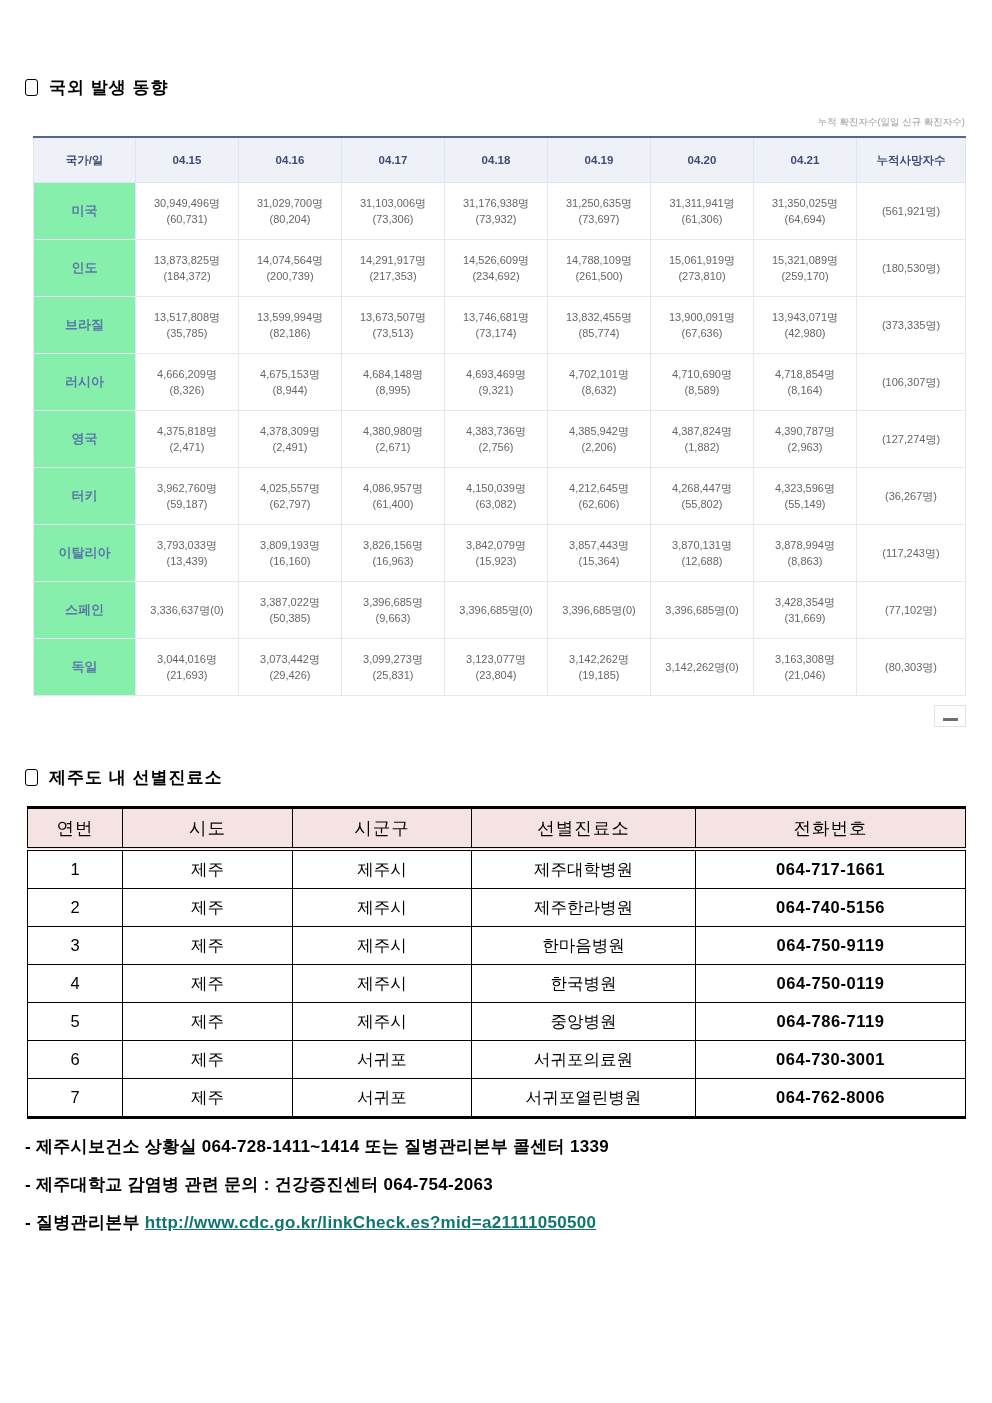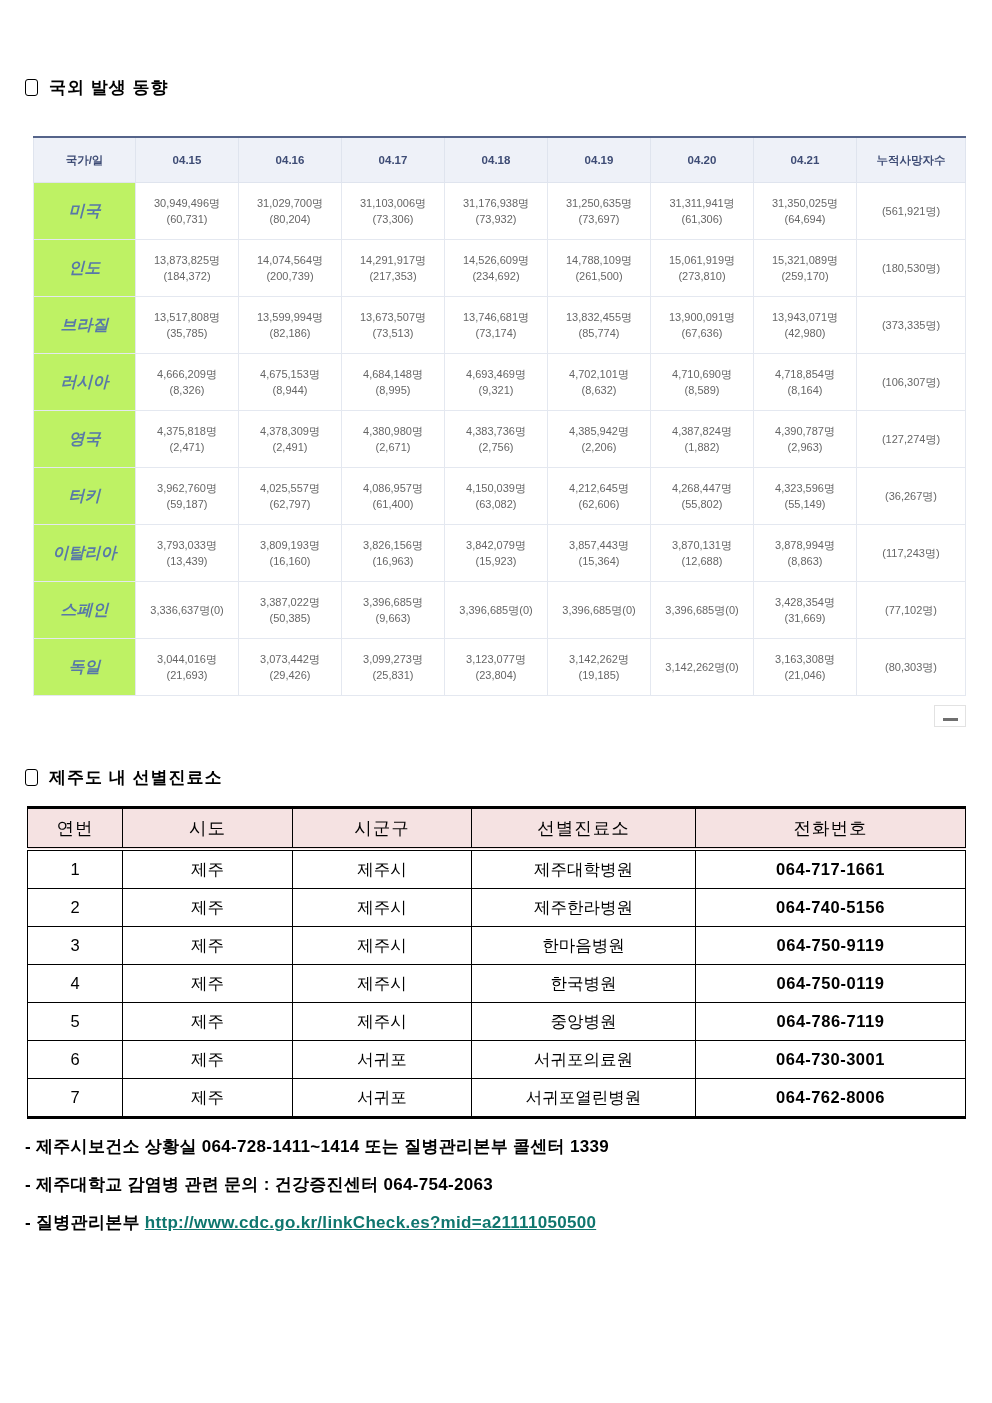--- a/index.html
+++ b/index.html
@@ -38,21 +38,21 @@
     font-size:11.5px;font-weight:bold;
     border:1px solid #dfe4ee;border-top:2px solid #55648a;
     text-align:center;vertical-align:middle;
   }
   .t1 tbody td{
     height:54px;font-size:11px;color:#666;
     border:1px solid #e4e8f0;text-align:center;vertical-align:middle;
     white-space:pre-line;line-height:16px;background:#fff;
   }
   .t1 tbody td.country{
-    background:#bef264;color:#5878a8;font-weight:bold;font-size:16px;font-style:italic;
+    background:#86efac;color:#5878a8;font-weight:bold;font-size:13px;
   }
 
   
   .scrollnub{
     position:absolute;left:934px;top:705px;width:30px;height:20px;
     background:#fff;border:1px solid #e2e2e2;
     display:flex;align-items:center;justify-content:center;
   }
   .scrollnub .dash{display:block;width:15px;height:3px;background:#6f6f6f;margin-top:6px;}
 
@@ -85,20 +85,21 @@
 </head>
 <body>
 
 <div class="page">
 
   <div class="section-title title-intl">
     <span class="chk"></span>
     <span>국외 발생 동향</span>
   </div>
 
+  <div class="annotation">누적 확진자수(일일 신규 확진자수)</div>
 
   <table class="t1">
     <colgroup>
       <col style="width:102px">
       <col style="width:103px">
         <col style="width:103px">
         <col style="width:103px">
       <col style="width:103px">
         <col style="width:103px">
         <col style="width:103px">

